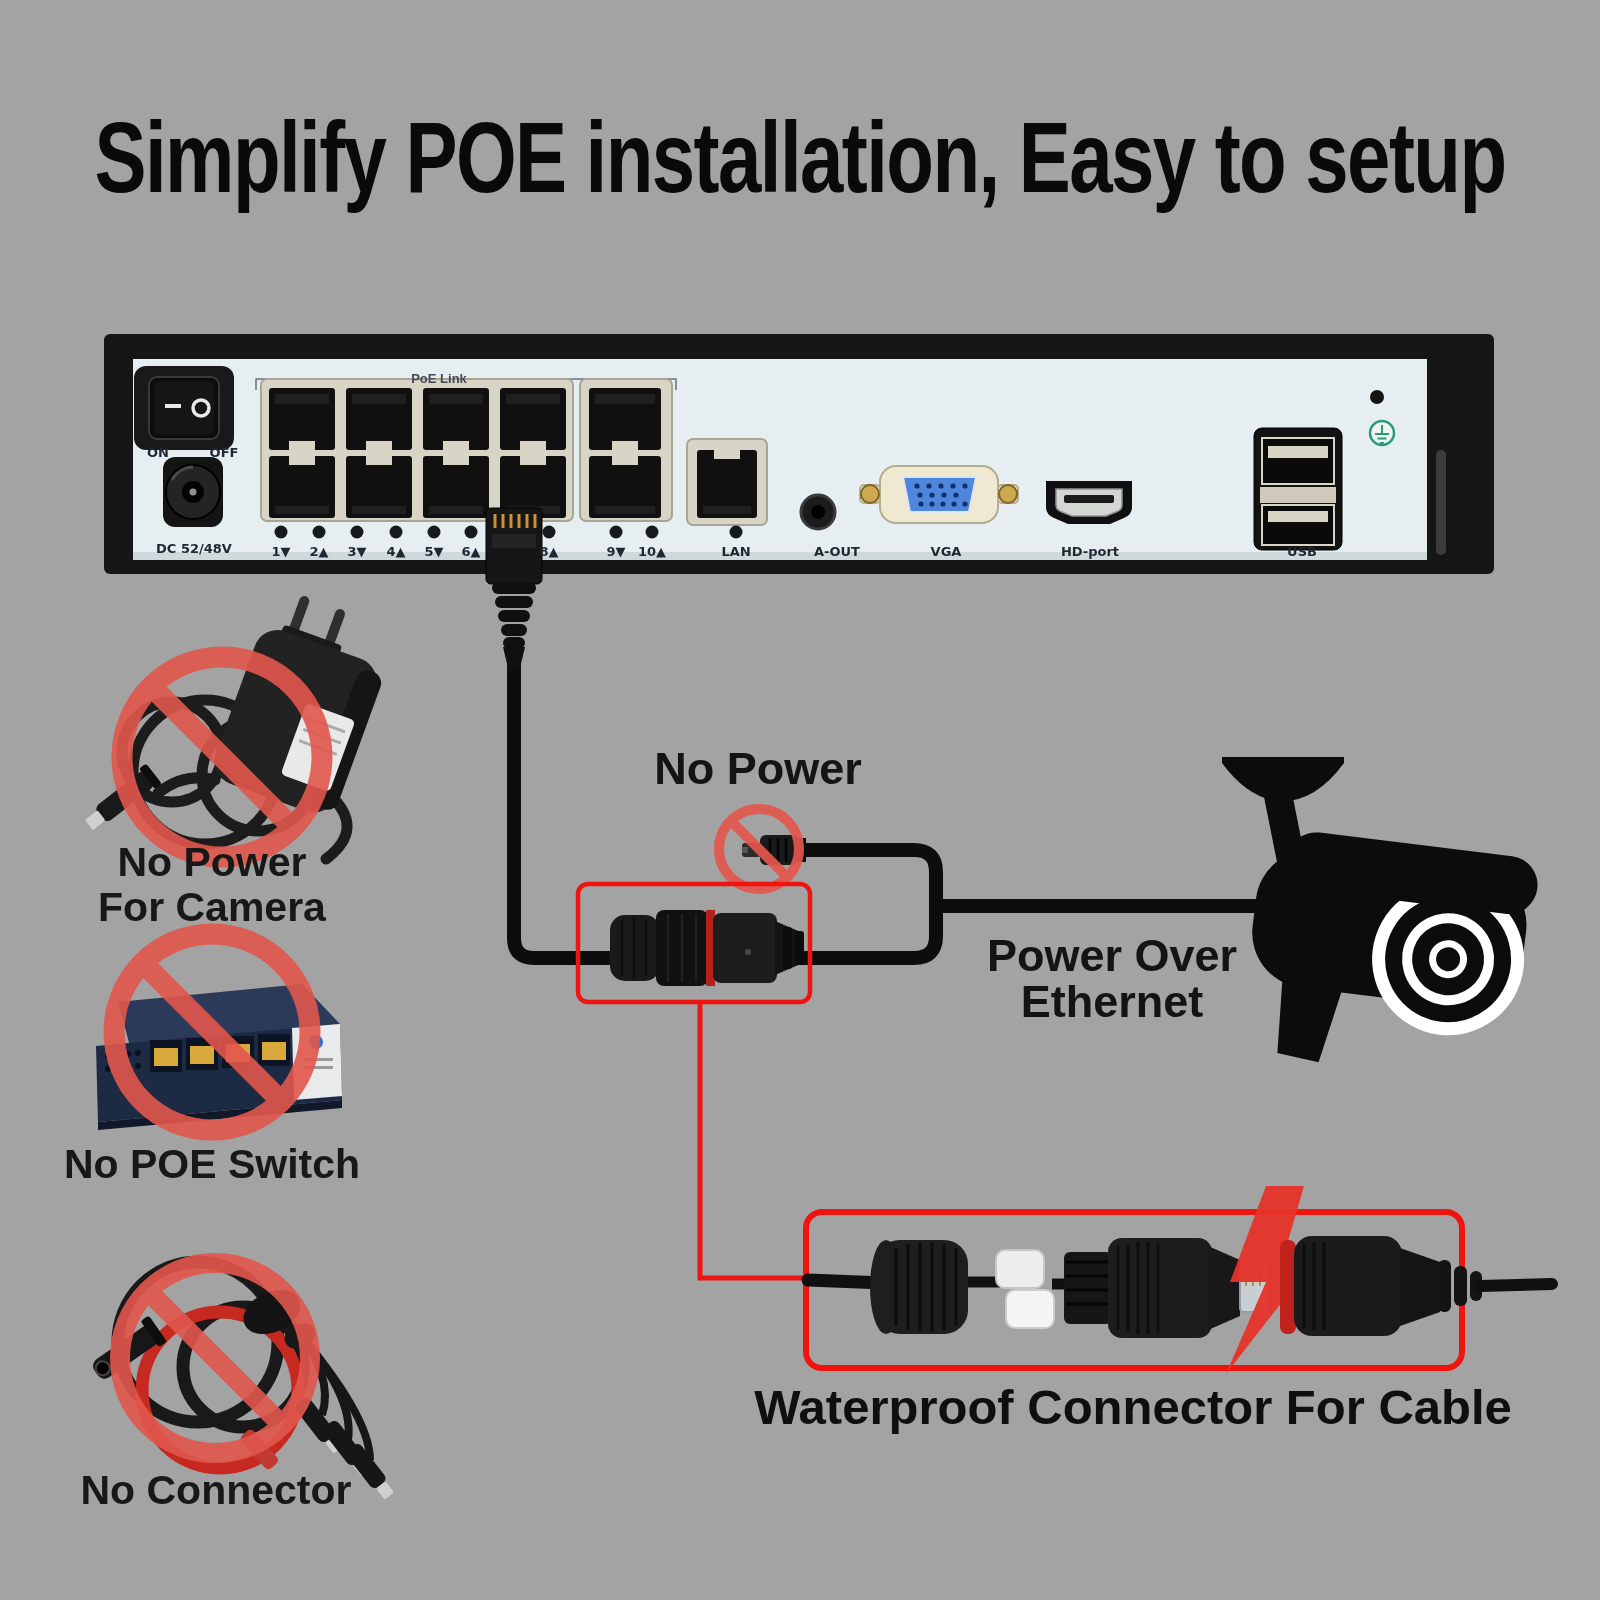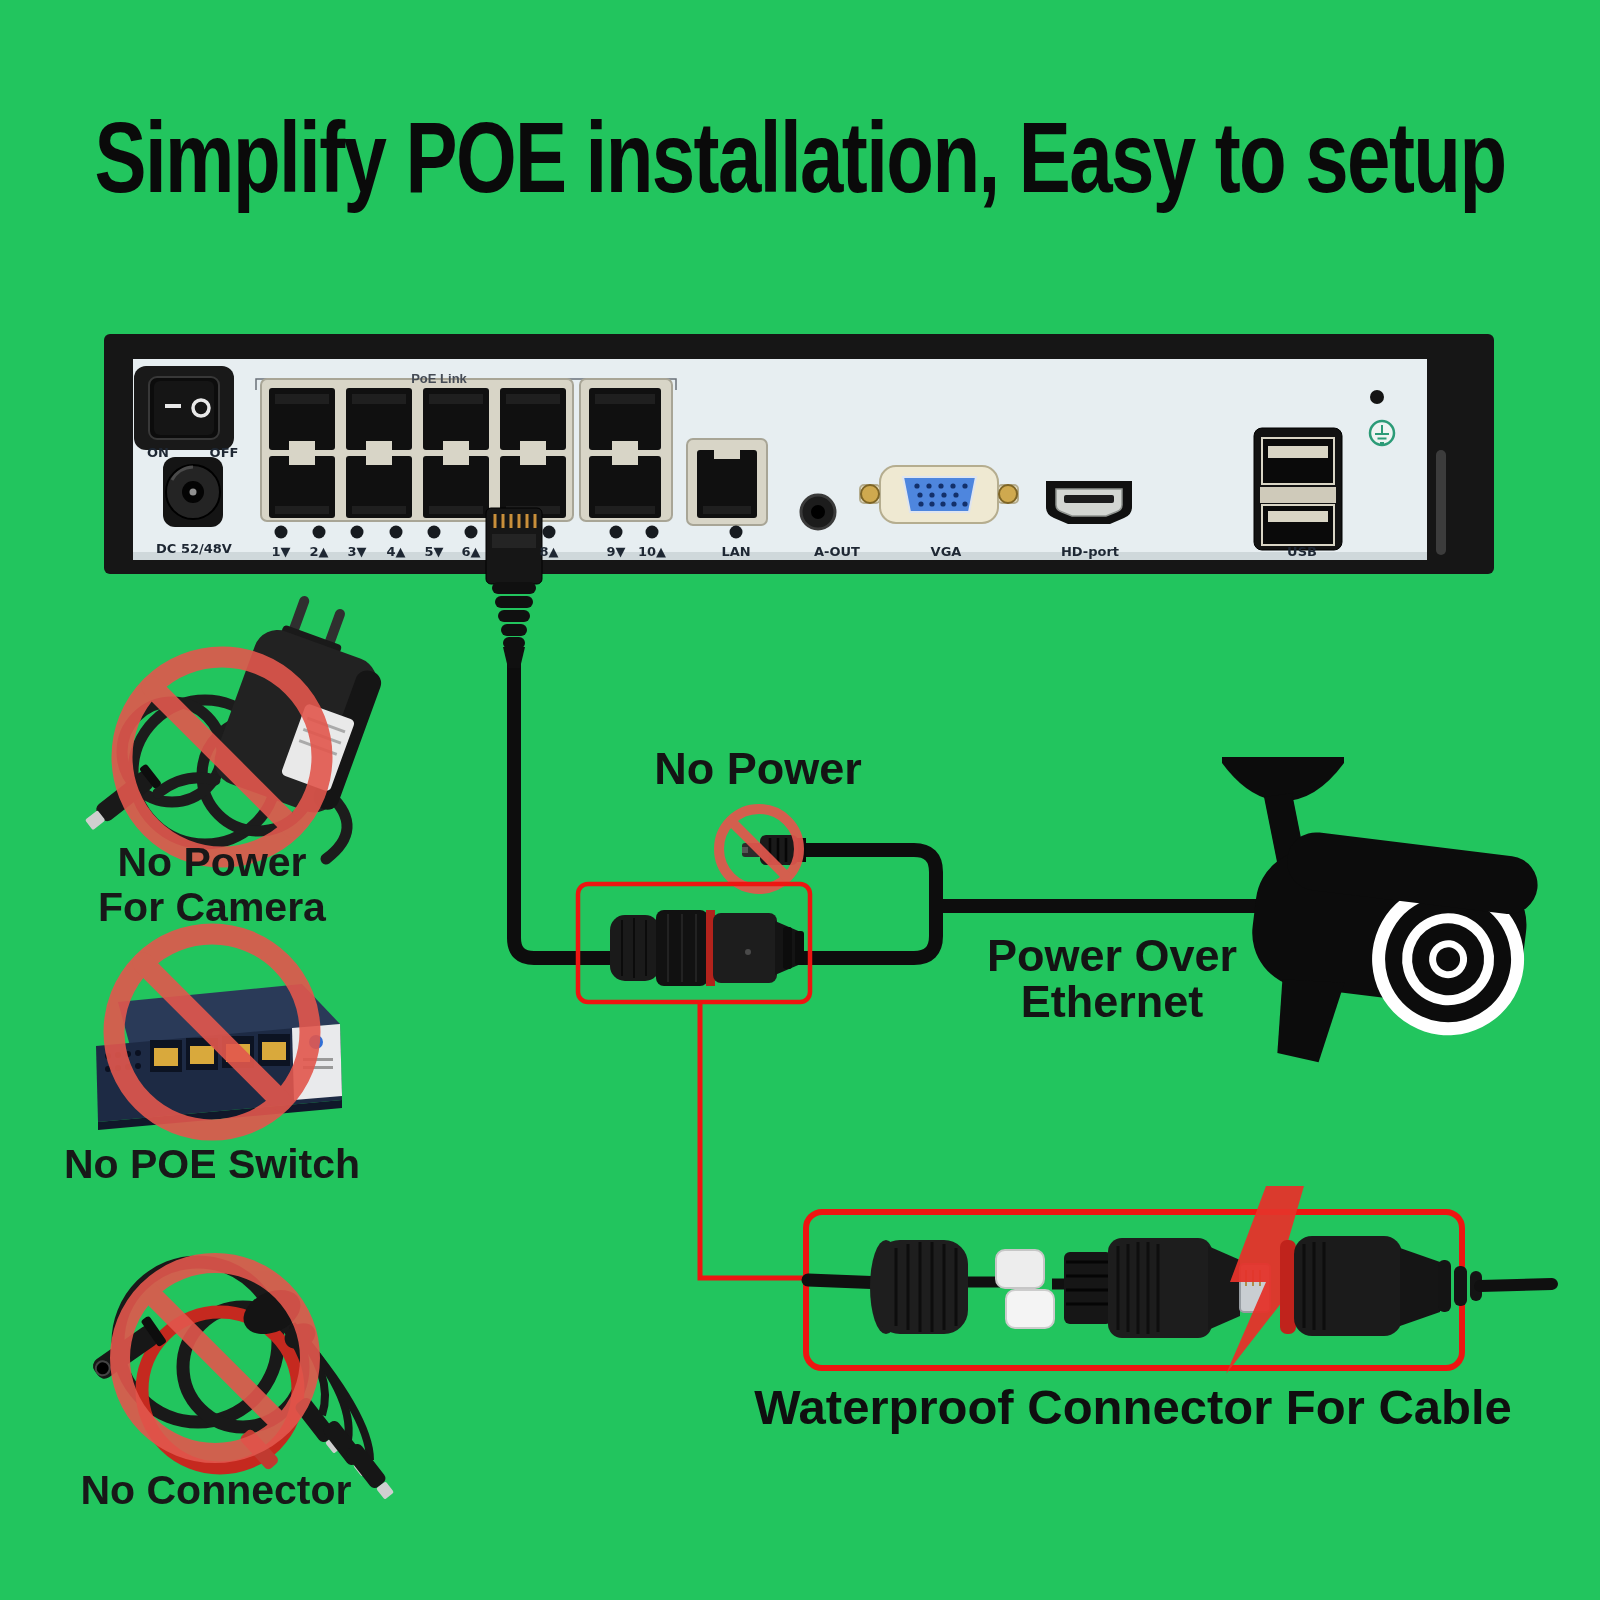--- a/index.html
+++ b/index.html
@@ -1,16 +1,16 @@
 <!DOCTYPE html>
 <html><head>
 <meta charset="utf-8">
 <style>
   html,body{margin:0;padding:0;background:#ffffff;}
-  .stage{position:relative;width:1600px;height:1600px;background:#22c55e;overflow:hidden;}
+  .stage{position:relative;width:1600px;height:1600px;background:#a3a3a3;overflow:hidden;}
   svg{position:absolute;left:0;top:0;}
   text{font-family:"Liberation Sans","DejaVu Sans",sans-serif;fill:#111;}
   .t-title{font-size:100px;font-weight:800;fill:#0a0a0a;letter-spacing:-2px;}
   .t-label{font-size:41px;font-weight:700;fill:#181818;}
   .t-mid{font-size:45px;font-weight:700;fill:#141414;}
   .t-cap{font-size:49px;font-weight:700;fill:#0f0f0f;}
   .t-tiny{font-size:13px;font-weight:700;fill:#1e2733;font-family:"DejaVu Sans","Liberation Sans",sans-serif;}
   .t-poe{font-size:13px;font-weight:700;fill:#454b55;}
 </style>
 </head>

